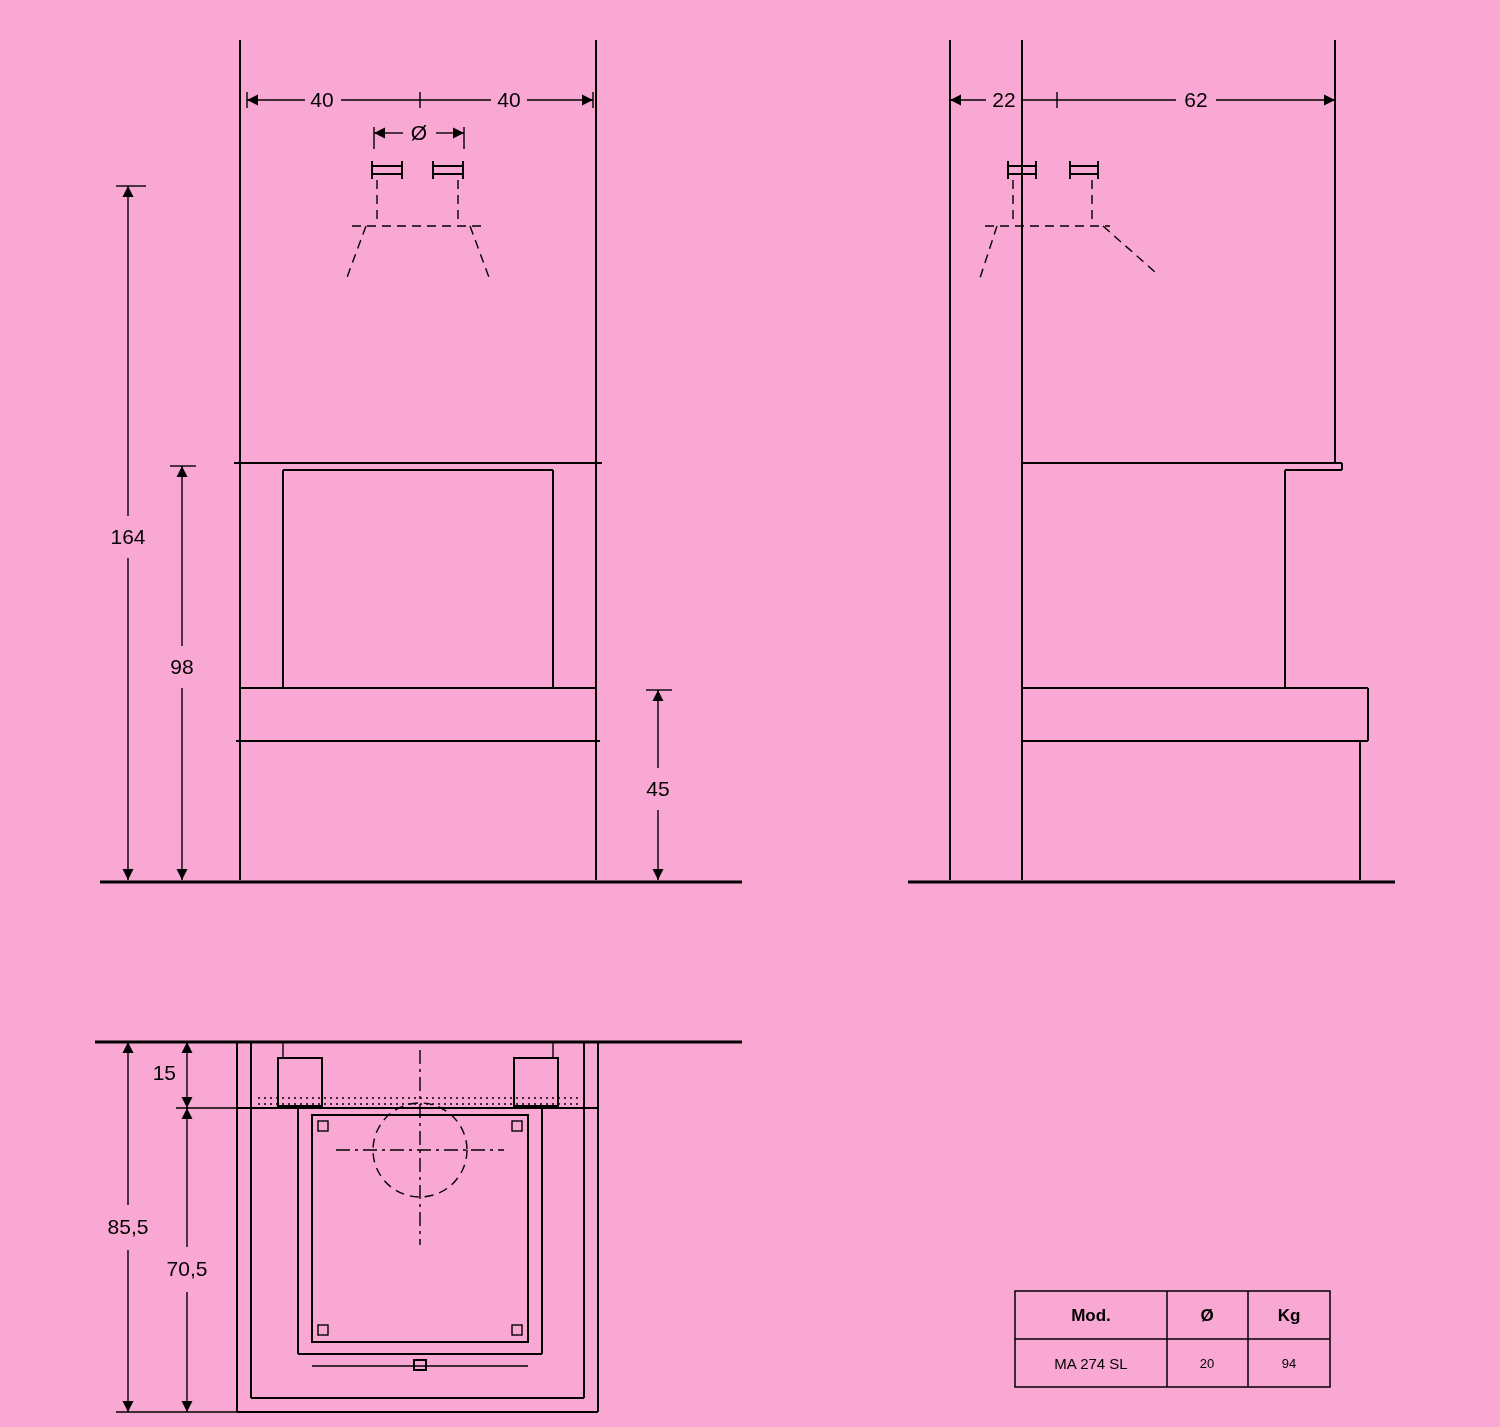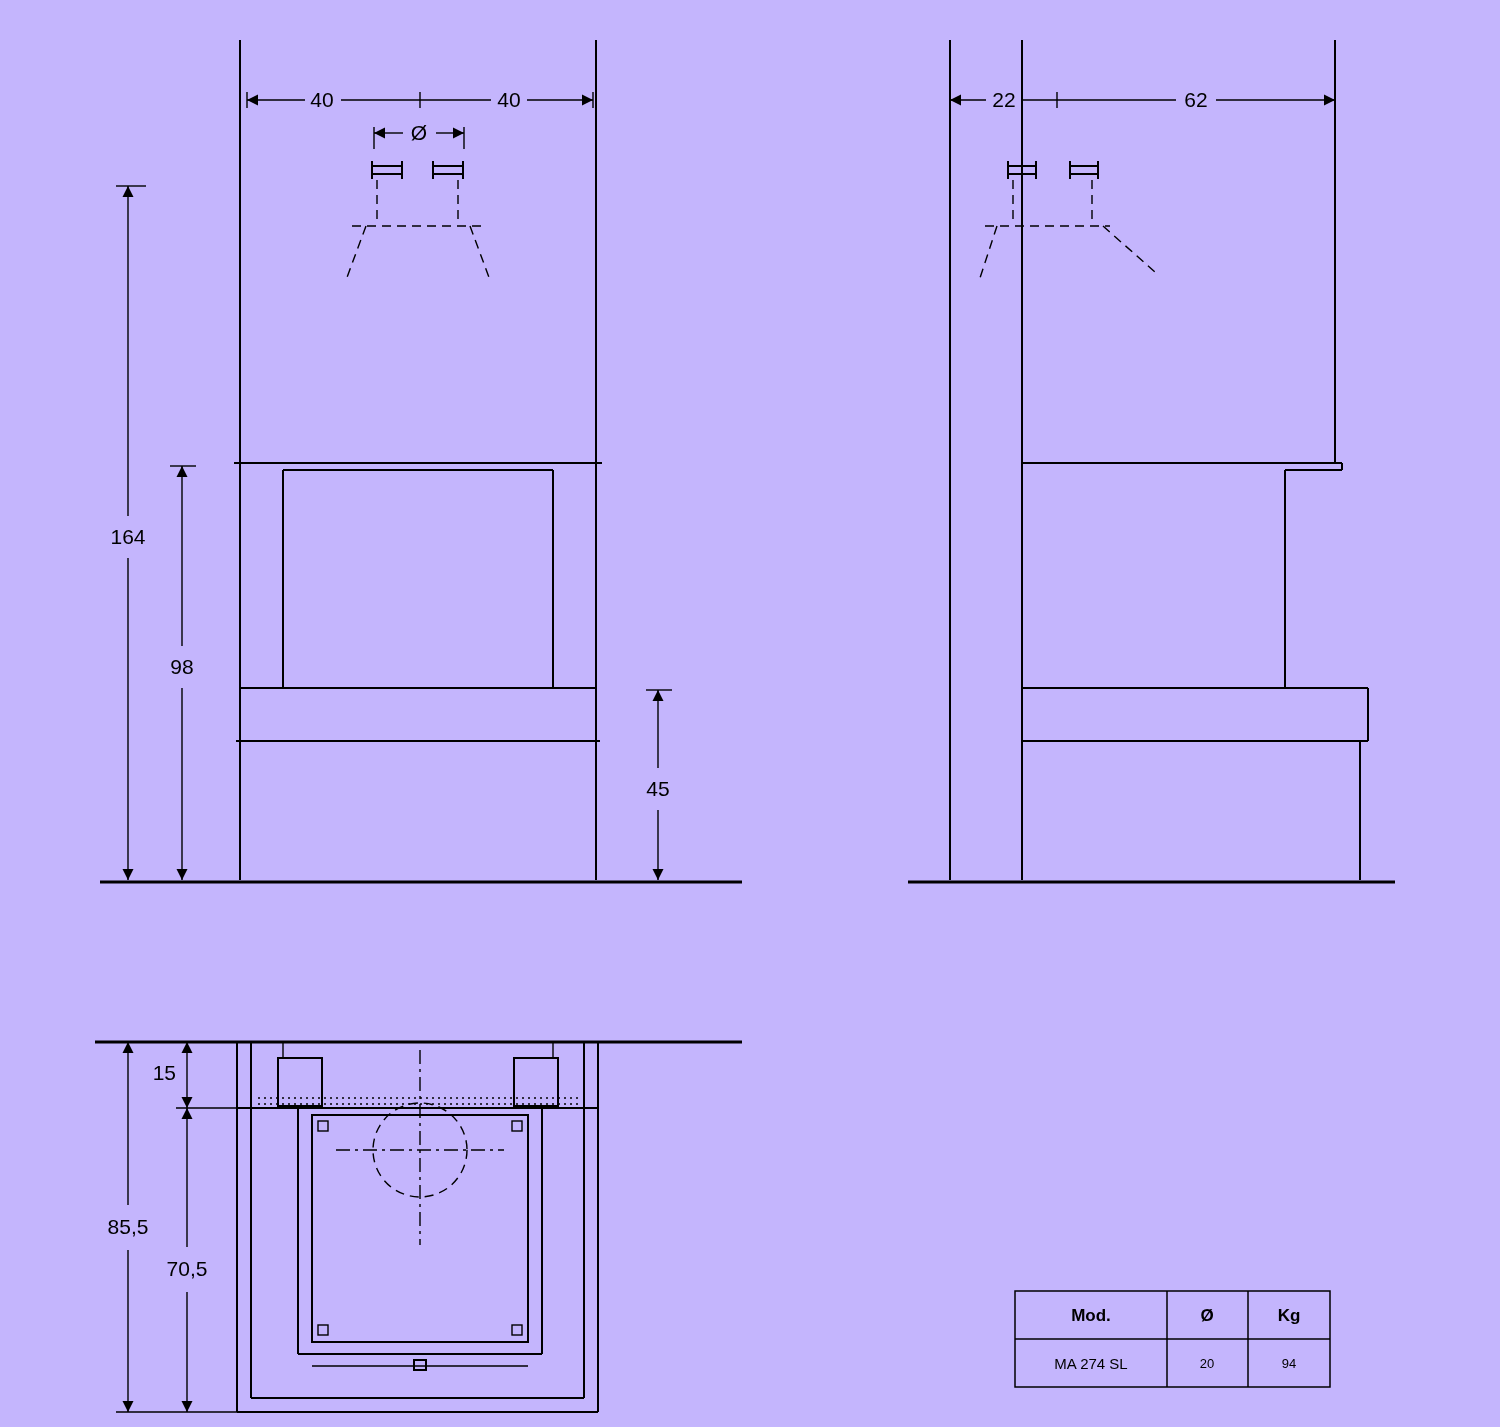--- a/index.html
+++ b/index.html
@@ -1,16 +1,16 @@
 <!DOCTYPE html>
 <html><head>
 <meta charset="utf-8">
 <style>
   html,body { margin:0; padding:0; background:#ffffff; }
-  .page { width:1500px; height:1427px; background:#c4b5fd; position:relative; overflow:hidden; }
+  .page { width:1500px; height:1427px; background:#f9a8d4; position:relative; overflow:hidden; }
   svg { display:block; }
   text { font-family:"Liberation Sans", sans-serif; fill:#000000; }
   .dim  { font-size:21px; text-anchor:middle; }
   .dim-end { font-size:21px; text-anchor:end; }
   .th   { font-size:17px; font-weight:bold; text-anchor:middle; }
   .td   { font-size:15px; text-anchor:middle; }
   .tds  { font-size:13px; text-anchor:middle; }
   g.draw line, g.draw rect, g.draw circle { stroke:#000000; stroke-width:2; fill:none; stroke-linecap:butt; }
   g.dims line { stroke:#000000; stroke-width:1.4; fill:none; }
   .thin  { stroke-width:1.4 !important; }

